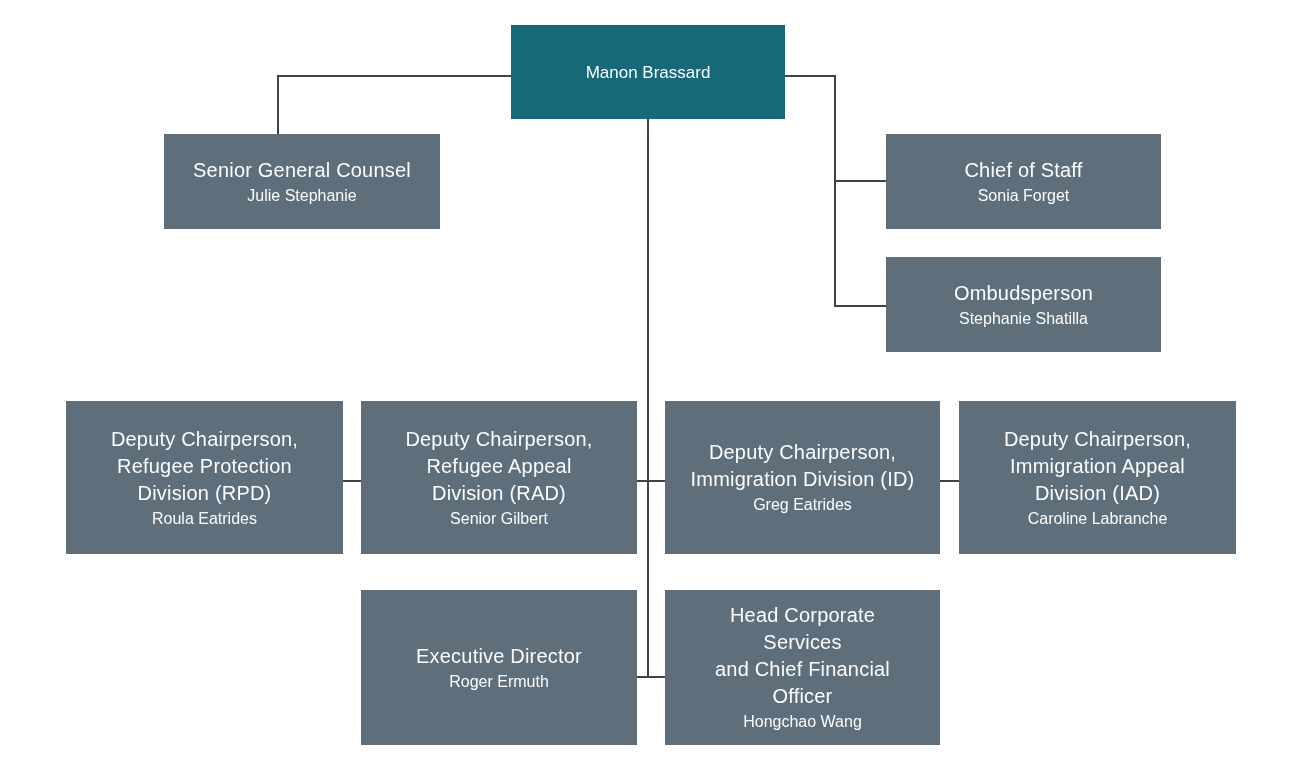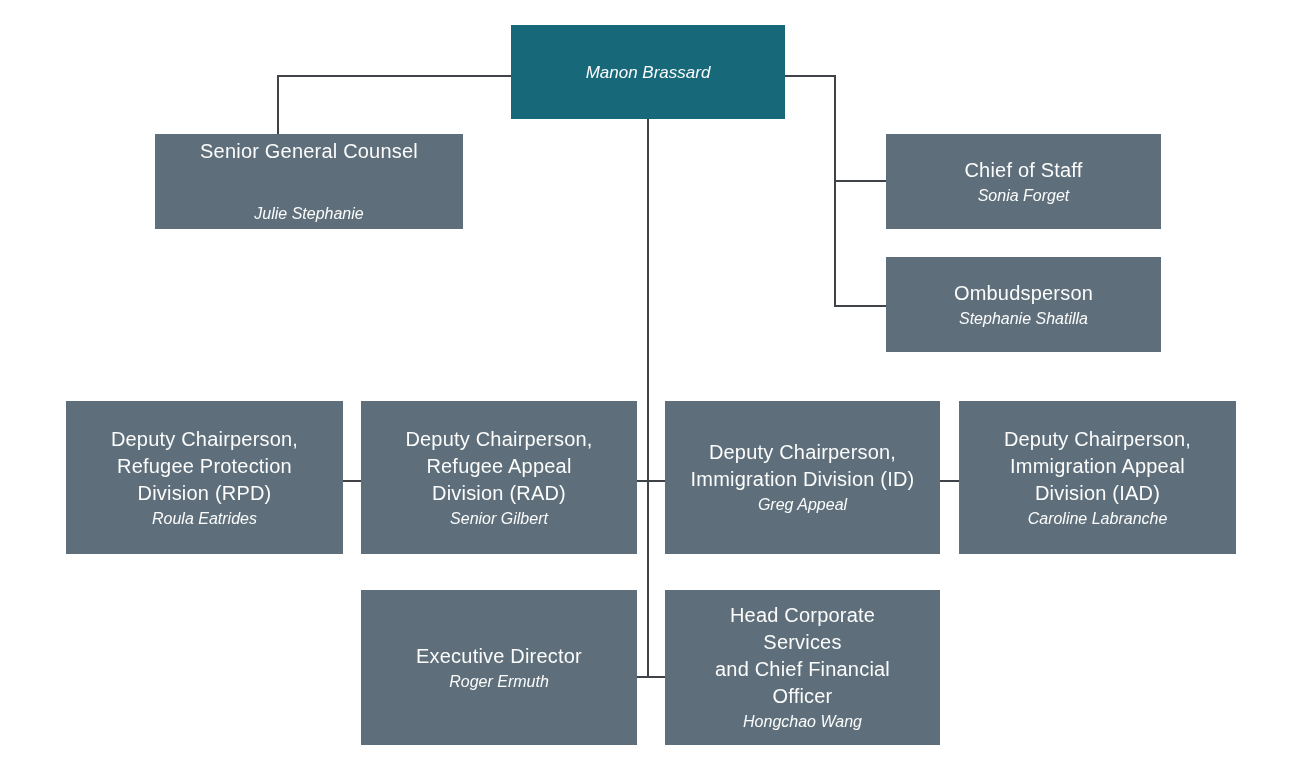--- a/index.html
+++ b/index.html
@@ -25,30 +25,29 @@
   .node .title {
     font-size: 20px;
     line-height: 27px;
     white-space: pre-line;
     letter-spacing: 0.2px;
   }
   .node .person {
     font-size: 16px;
     line-height: 22px;
     margin-top: 1px;
-    font-style: italic;
   }
   .teal { background: #17697a; }
   .gray { background: #5e6f7b; }
 
   .pos-chairperson { left: 511px; top: 25px;  width: 274px; height: 94px; }
   .pos-chairperson .title { font-size: 26px; line-height: 32px; }
   .pos-chairperson .person { font-size: 17px; }
 
-  .pos-sgc  { left: 155px; top: 134px; width: 308px; height: 95px; justify-content: space-between; }
+  .pos-sgc  { left: 164px; top: 134px; width: 276px; height: 95px; }
   .pos-cos  { left: 886px; top: 134px; width: 275px; height: 95px; }
   .pos-omb  { left: 886px; top: 257px; width: 275px; height: 95px; }
 
   .pos-rpd  { left: 66px;  top: 401px; width: 277px; height: 153px; }
   .pos-rad  { left: 361px; top: 401px; width: 276px; height: 153px; }
   .pos-id   { left: 665px; top: 401px; width: 275px; height: 153px; }
   .pos-iad  { left: 959px; top: 401px; width: 277px; height: 153px; }
 
   .pos-exec { left: 361px; top: 590px; width: 276px; height: 155px; }
   .pos-head { left: 665px; top: 590px; width: 275px; height: 155px; }
@@ -118,21 +117,21 @@
   <div class="node gray pos-rad">
     <div class="title">Deputy Chairperson,
 Refugee Appeal
 Division (RAD)</div>
     <div class="person">Senior Gilbert</div>
   </div>
 
   <div class="node gray pos-id">
     <div class="title">Deputy Chairperson,
 Immigration Division (ID)</div>
-    <div class="person">Greg Appeal</div>
+    <div class="person">Greg Eatrides</div>
   </div>
 
   <div class="node gray pos-iad">
     <div class="title">Deputy Chairperson,
 Immigration Appeal
 Division (IAD)</div>
     <div class="person">Caroline Labranche</div>
   </div>
 
   <div class="node gray pos-head">

